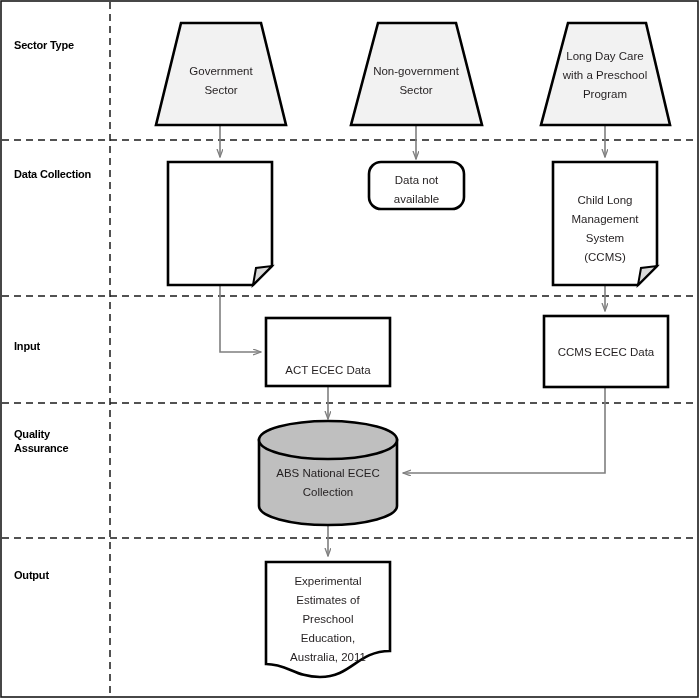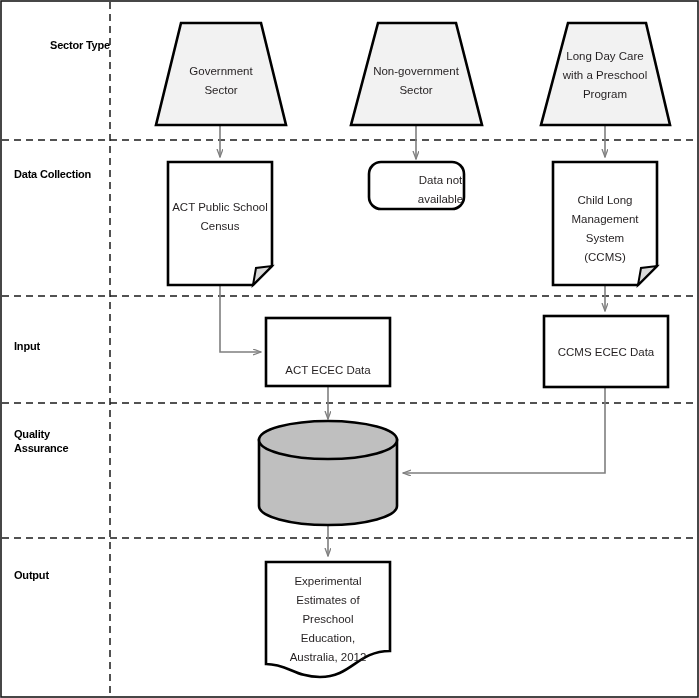--- a/index.html
+++ b/index.html
@@ -99,56 +99,56 @@
     <rect x="544" y="316" width="124" height="71" fill="#ffffff" stroke="#000000" stroke-width="2.6"></rect>
 
     <path d="M259,440 L259,506 A69,19 0 0 0 397,506 L397,440 Z" fill="#bfbfbf" stroke="#000000" stroke-width="2.6"></path>
     <ellipse cx="328" cy="440" rx="69" ry="19" fill="#bfbfbf" stroke="#000000" stroke-width="2.6"></ellipse>
 
     <path d="M266,562 L390,562 L390,651
              C357,651 352,677 320,677
              C295,677 288,664 266,664 Z" fill="#ffffff" stroke="#000000" stroke-width="2.6" stroke-linejoin="miter"></path>
   </svg>
 
-  <div class="swim-label" style="left:14px; top:38px;margin-left:36px;">Sector Type</div>
+  <div class="swim-label" style="left:14px; top:38px;">Sector Type</div>
 
   <div class="swim-label" style="left:14px; top:167px;">Data Collection</div>
 
   <div class="swim-label" style="left:14px; top:339px;">Input</div>
 
   <div class="swim-label" style="left:14px; top:427px;">Quality
 Assurance</div>
 
   <div class="swim-label" style="left:14px; top:568px;">Output</div>
 
   <div class="node-label" style="left:161px; top:62px; width:120px;">Government
 Sector</div>
 
   <div class="node-label" style="left:356px; top:62px; width:120px;">Non-government
 Sector</div>
 
   <div class="node-label" style="left:545px; top:47px; width:120px;">Long Day Care
 with a Preschool
 Program</div>
 
-  <div class="node-label" style="left:166px; top:198px; width:108px;">ACT Public School
-Census</div>
 
-  <div class="node-label" style="left:369px; top:171px; width:95px;padding-left:24px;">Data not
+  <div class="node-label" style="left:369px; top:171px; width:95px;">Data not
 available</div>
 
   <div class="node-label" style="left:553px; top:191px; width:104px;">Child Long
 Management
 System
 (CCMS)</div>
 
   <div class="node-label" style="left:266px; top:344px; width:124px;margin-top:17px;">ACT ECEC Data</div>
 
   <div class="node-label" style="left:544px; top:343px; width:124px;">CCMS ECEC Data</div>
 
+  <div class="node-label" style="left:259px; top:464px; width:138px;">ABS National ECEC
+Collection</div>
 
   <div class="node-label" style="left:266px; top:572px; width:124px;">Experimental
 Estimates of
 Preschool
 Education,
-Australia, 2012</div>
+Australia, 2011</div>
 
 </div>
 
 </body></html>

